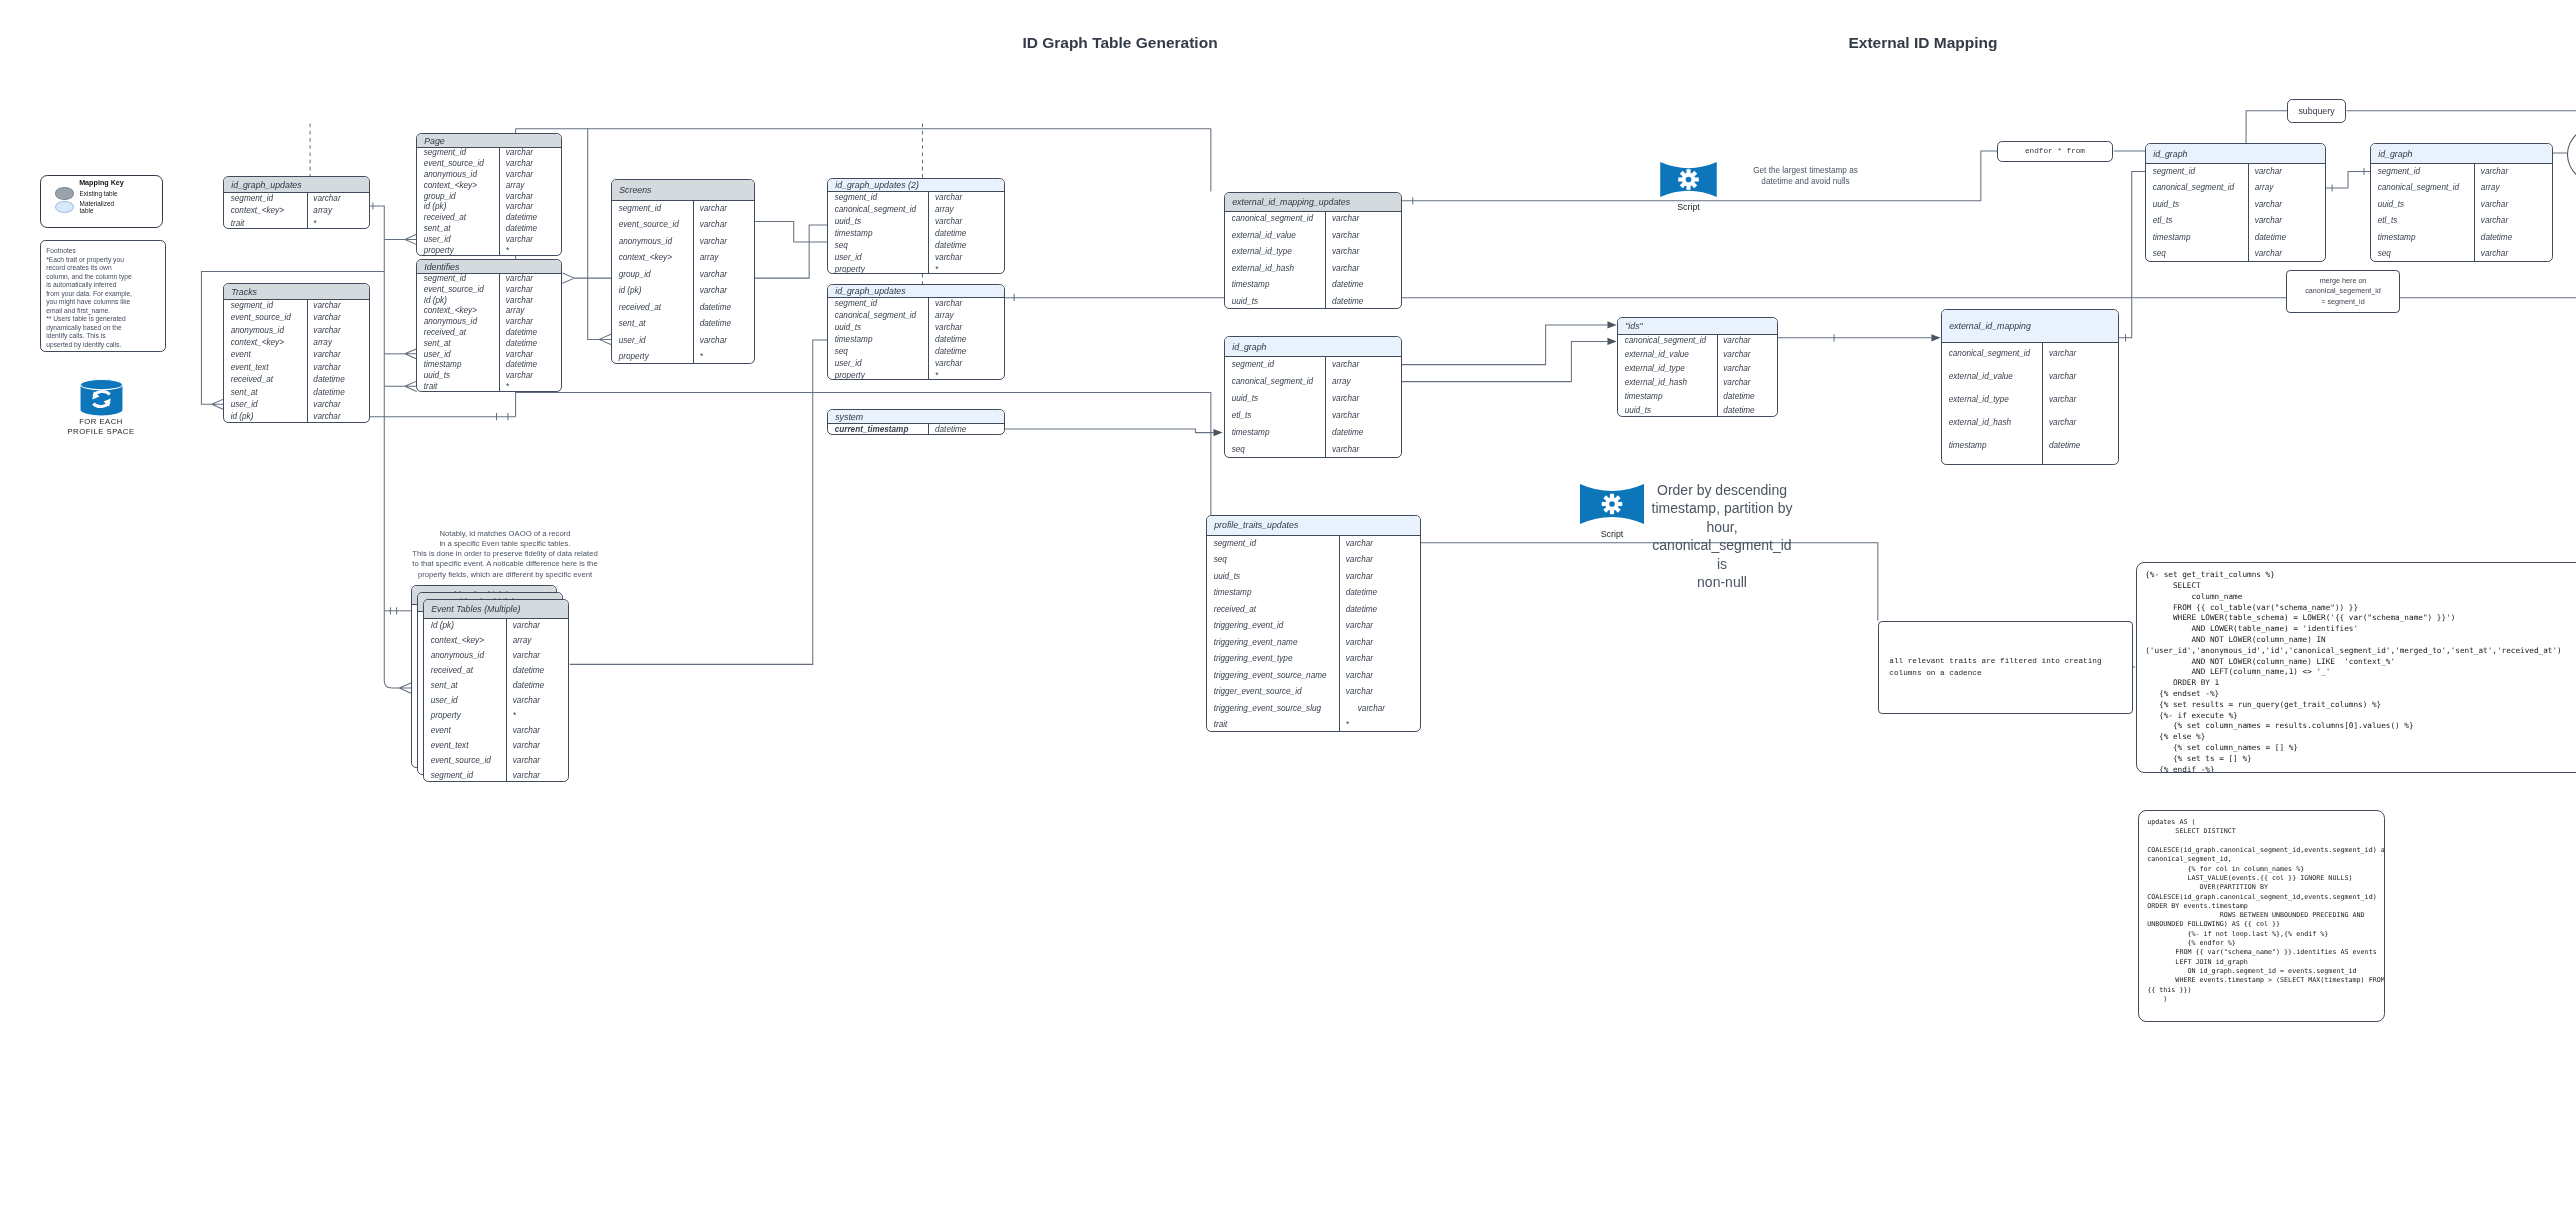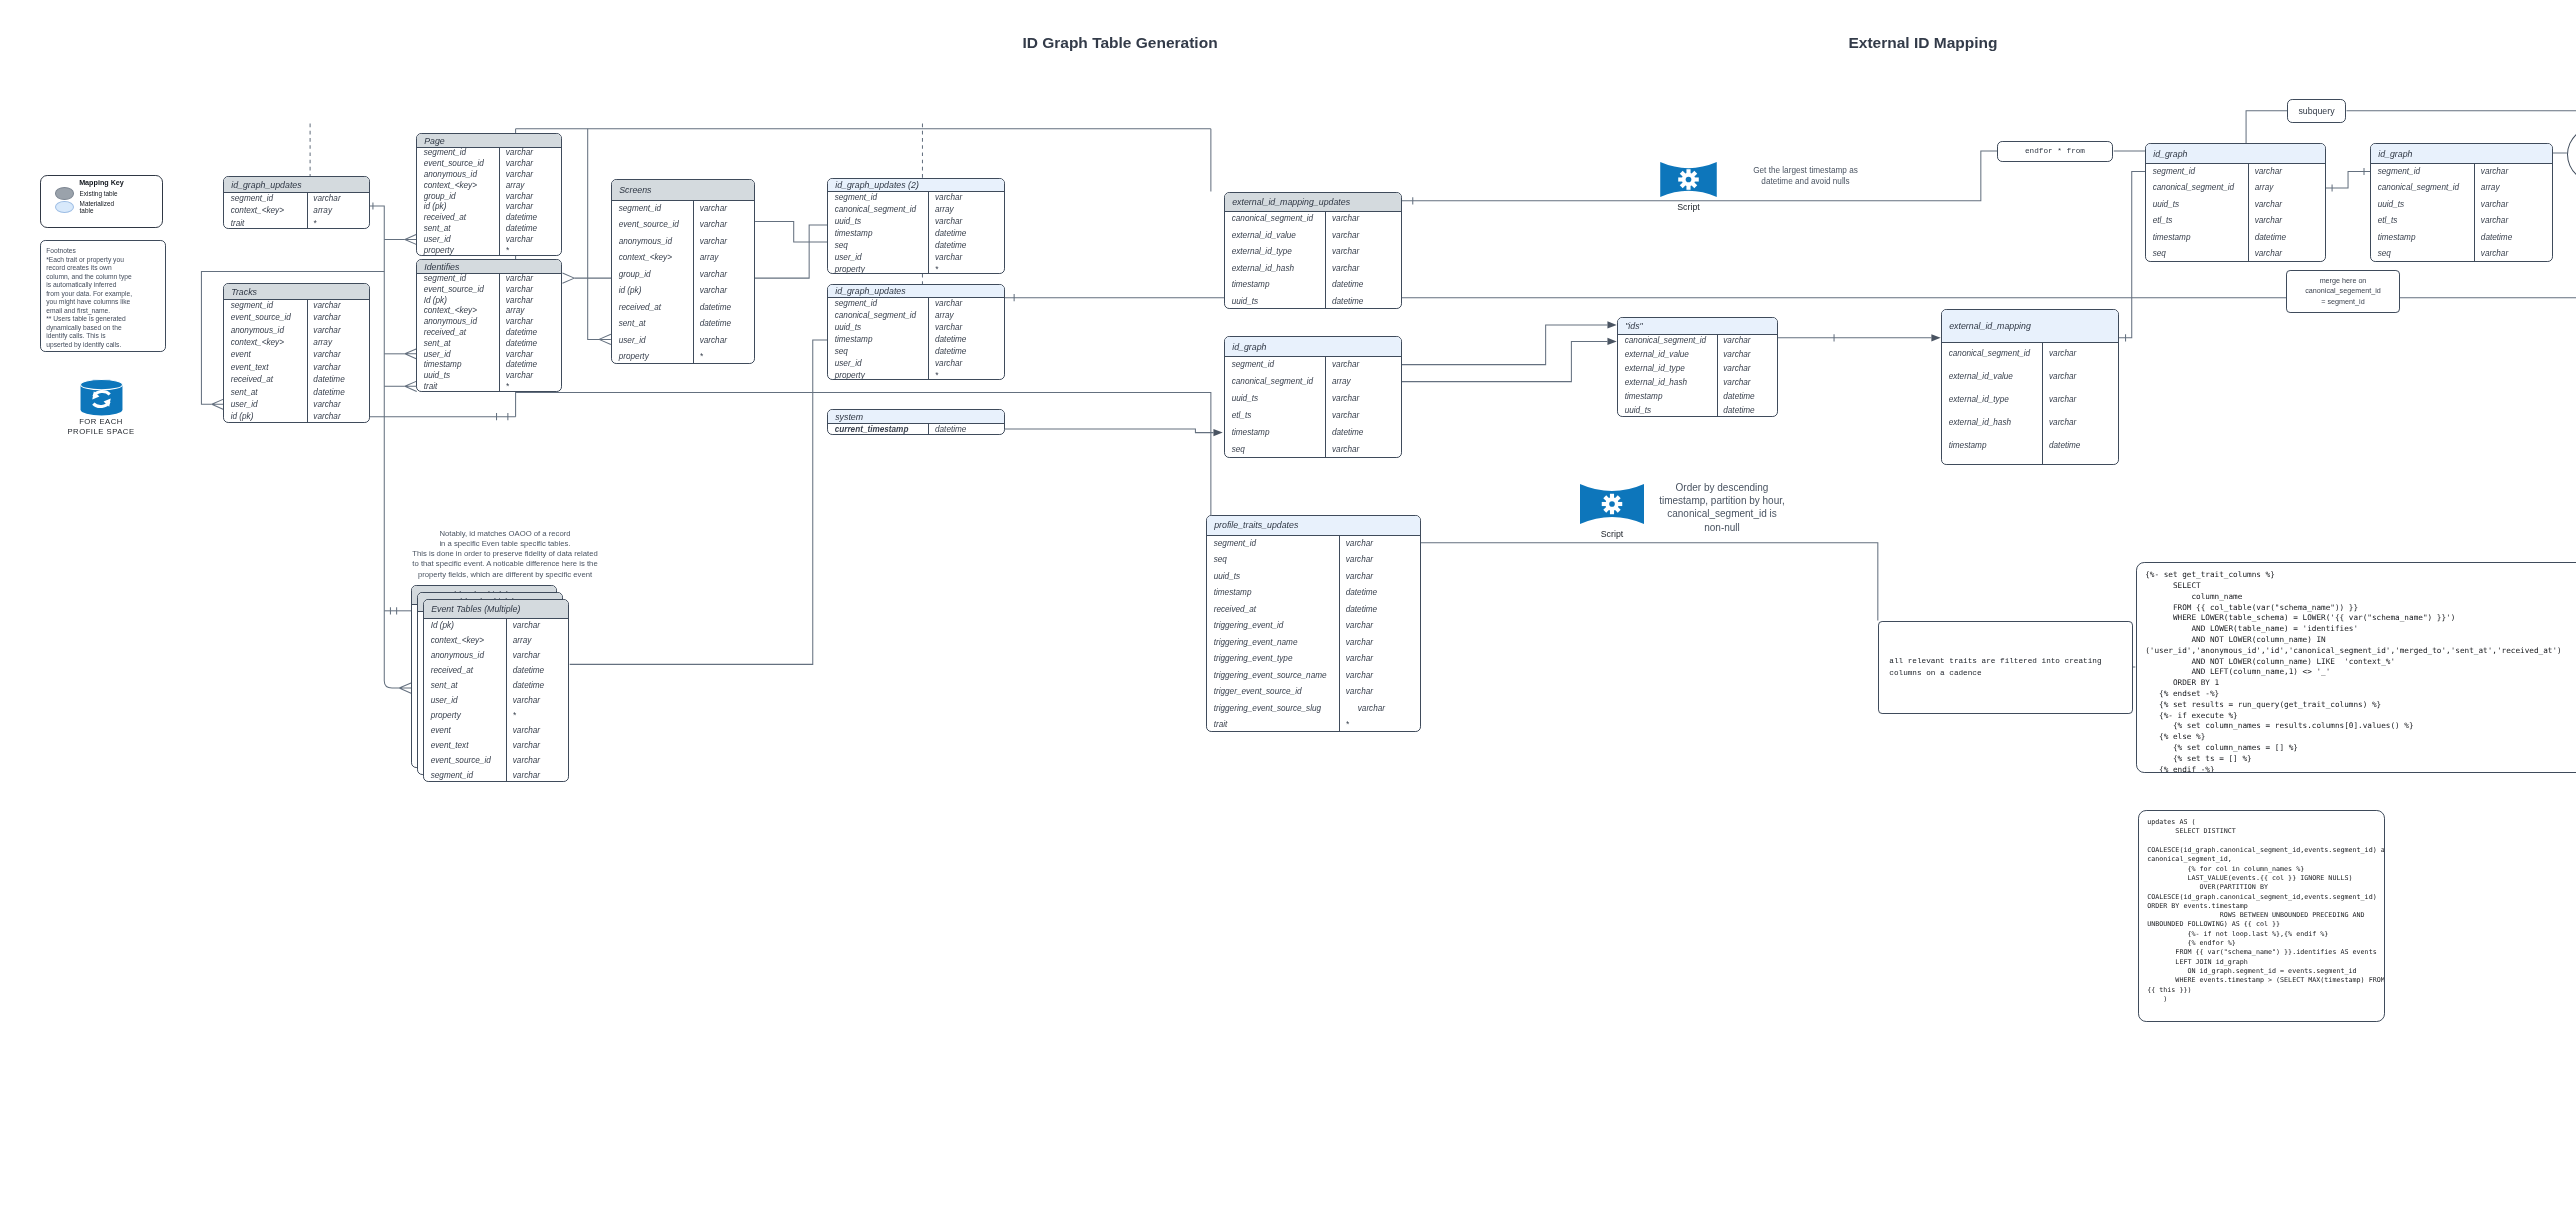--- a/index.html
+++ b/index.html
@@ -779,21 +779,21 @@
           <div class="fld" style="width: 57%;">seq</div>
           <div class="typ">varchar</div>
         </div>
       </div>
     </div>
     <div class="lbox mono" style="left: 1997px; top: 141px; width: 116px; height: 20.6px;">endfor * from</div>
     <div class="lbox" style="left: 2287px; top: 99px; width: 59px; height: 24px;">subquery</div>
     <div class="union" style="left: 2567px; top: 125px; width: 62px; height: 57px;">Union</div>
     <div class="note" style="left: 1731px; top: 166px; width: 149px; font-size: 8.2px;">Get the largest timestamp as
 datetime and avoid nulls</div>
-    <div class="note" style="left: 1651px; top: 481px; width: 142px; font-size: 10px;">Order by descending
+    <div class="note" style="left: 1651px; top: 481px; width: 142px; font-size: 14px;">Order by descending
 timestamp, partition by hour,
 canonical_segment_id is
 non-null</div>
     <div class="note" style="left: 385px; top: 529px; width: 240px; font-size: 7.7px;">Notably, id matches OAOO of a record
 in a specific Even table  specific tables.
 This is done in order to preserve fidelity of data related
 to that specific event.  A noticable difference here is the
 property fields, which are different by specific event</div>
     <div class="notebox center" style="left: 2286px; top: 270px; width: 114px; height: 43px; font-size: 7.2px; line-height: 1.45;">merge here on
 canonical_segement_id

